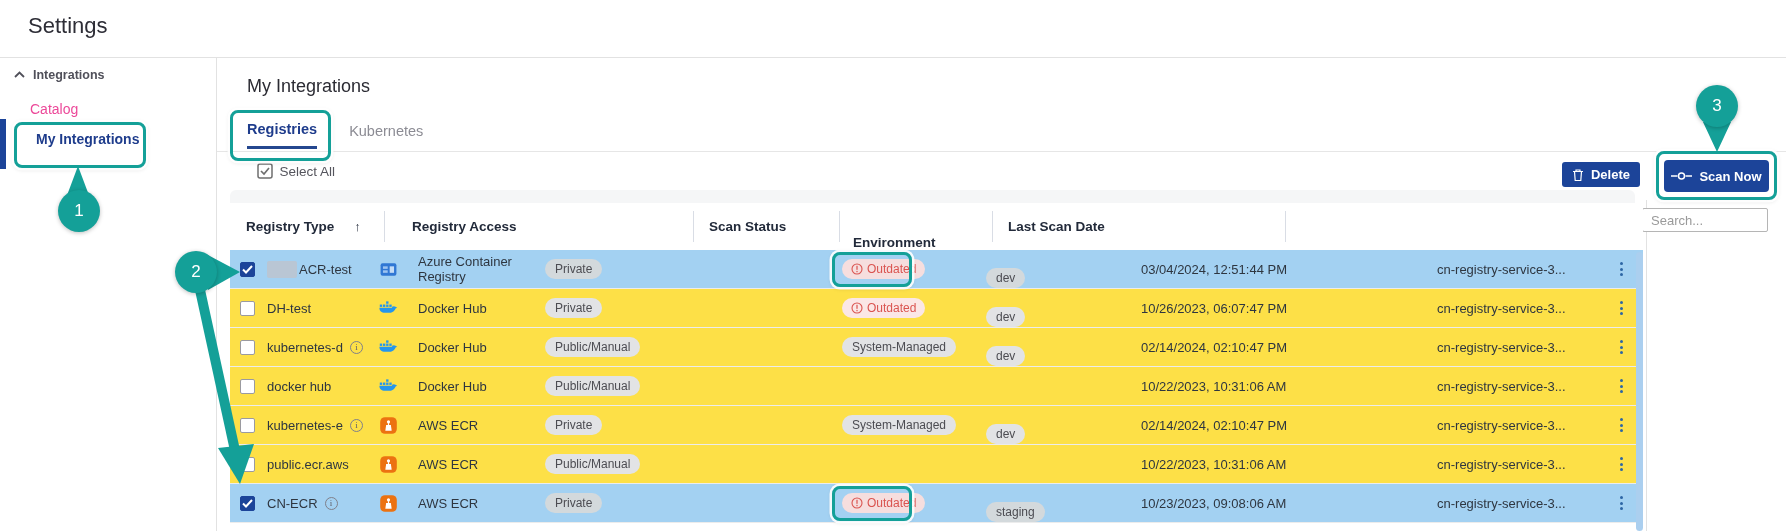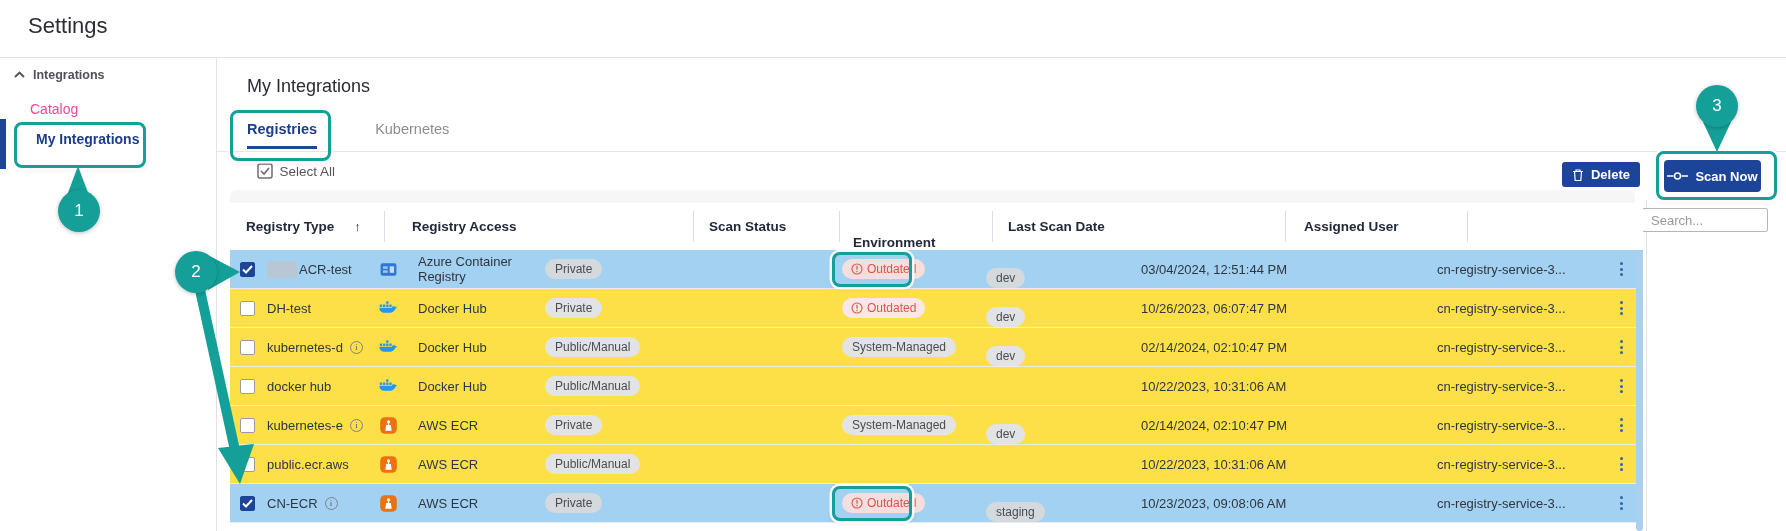--- a/index.html
+++ b/index.html
@@ -12,36 +12,36 @@
   .side-divider { position:absolute; left:216px; top:58px; width:1px; height:473px; background:#e2e2e2; }
 
   
   .side-section { position:absolute; left:14px; top:68px; display:flex; align-items:center; gap:8px; font-size:12.5px; font-weight:bold; color:#50505a; }
   .side-catalog { position:absolute; left:30px; top:101px; font-size:14px; color:#ec4899; cursor:pointer; }
   .side-active-bar { position:absolute; left:0; top:119px; width:6px; height:50px; background:#1c4499; }
   .side-myint { position:absolute; left:36px; top:131px; font-size:14px; font-weight:bold; color:#1e3c8c; cursor:pointer; }
 
   
   .main-heading { position:absolute; left:247px; top:76px; font-size:18px; font-weight:500; color:#2b2b33; }
-  .tabs { position:absolute; left:247px; top:121px; display:flex; gap:58px; }
+  .tabs { position:absolute; left:247px; top:121px; display:flex; gap:32px;align-items:center; }
   .tab { font-size:14.5px; padding-bottom:9px; cursor:pointer; }
   .tab.active { color:#1e3c8c; font-weight:bold; border-bottom:3px solid #24478f; }
   .tab.inactive { color:#8c8c94; }
   .tabs-underline { position:absolute; left:217px; top:151px; width:1569px; height:1px; background:#e6e6e6; }
 
   
   .toolbar { position:absolute; left:250px; top:163px; display:flex; align-items:center; gap:14px; font-size:13.5px; color:#55555d;flex-direction:column; }
   .tb-item { display:flex; align-items:center; gap:7px; cursor:pointer; }
   .tb-gap { width:18px; }
   .deselect-box { width:14px; height:14px; border:1.5px dashed #6f6f6f; border-radius:3px; }
   .selected-count { color:#55555d; margin-left:4px; }
 
   .btn { position:absolute; display:flex; align-items:center; justify-content:center; gap:7px; background:#1c4499; color:#fff; border:none; border-radius:3px; font-size:13px; font-weight:600; cursor:pointer; font-family:inherit; }
   .btn-delete { left:1562px; top:162px; width:78px; height:25px; }
-  .btn-scan { left:1664px; top:160px; width:97px; height:32px; border-radius:4px; }
+  .btn-scan { left:1664px; top:160px; width:105px; height:32px; border-radius:4px; }
 
   
   .right-divider { position:absolute; left:1646px; top:200px; width:1px; height:331px; background:#e2e2e2; }
   .search-input { position:absolute; left:1642px; top:208px; width:126px; height:24px; border:1px solid #b5b5b5; border-radius:2px; font-size:13px; color:#444; padding:0 8px; font-family:inherit; }
   .search-input::placeholder { color:#9a9a9a; }
 
   
   .table-topband { position:absolute; left:230px; top:190px; width:1405px; height:13px; background:#f5f6f7; border-radius:6px 6px 0 0; }
   .thead { position:absolute; left:230px; top:203px; width:1413px; height:47px; display:flex; align-items:center; background:#fff; }
   .hcell { font-size:13.5px; font-weight:bold; color:#222a3a; position:relative; display:flex; align-items:center; gap:8px; height:100%; }
@@ -173,23 +173,20 @@
       </div>
     <div class="hcell c-status" style="padding-left:16px;">
         <span>Scan Status</span>
       </div>
     <div class="hcell c-env" style="padding-left:14px;">
         <span>Environment</span>
       </div>
     <div class="hcell c-date" style="padding-left:16px;">
         <span>Last Scan Date</span>
       </div>
-    <div class="hcell c-user" style="padding-left:19px;">
-        <span>Assigned User</span>
-      </div>
     <div class="hcell c-kebab"></div>
   </div>
   <div id="rows">
       <div class="row sel">
         <div class="cell c-name">
           <span class="cb on">
             <svg width="11" height="9" viewBox="0 0 11 9">
               <polyline points="1,4.5 4,7.5 10,1" fill="none" stroke="#fff" stroke-width="2"></polyline>
             </svg>
           </span>

